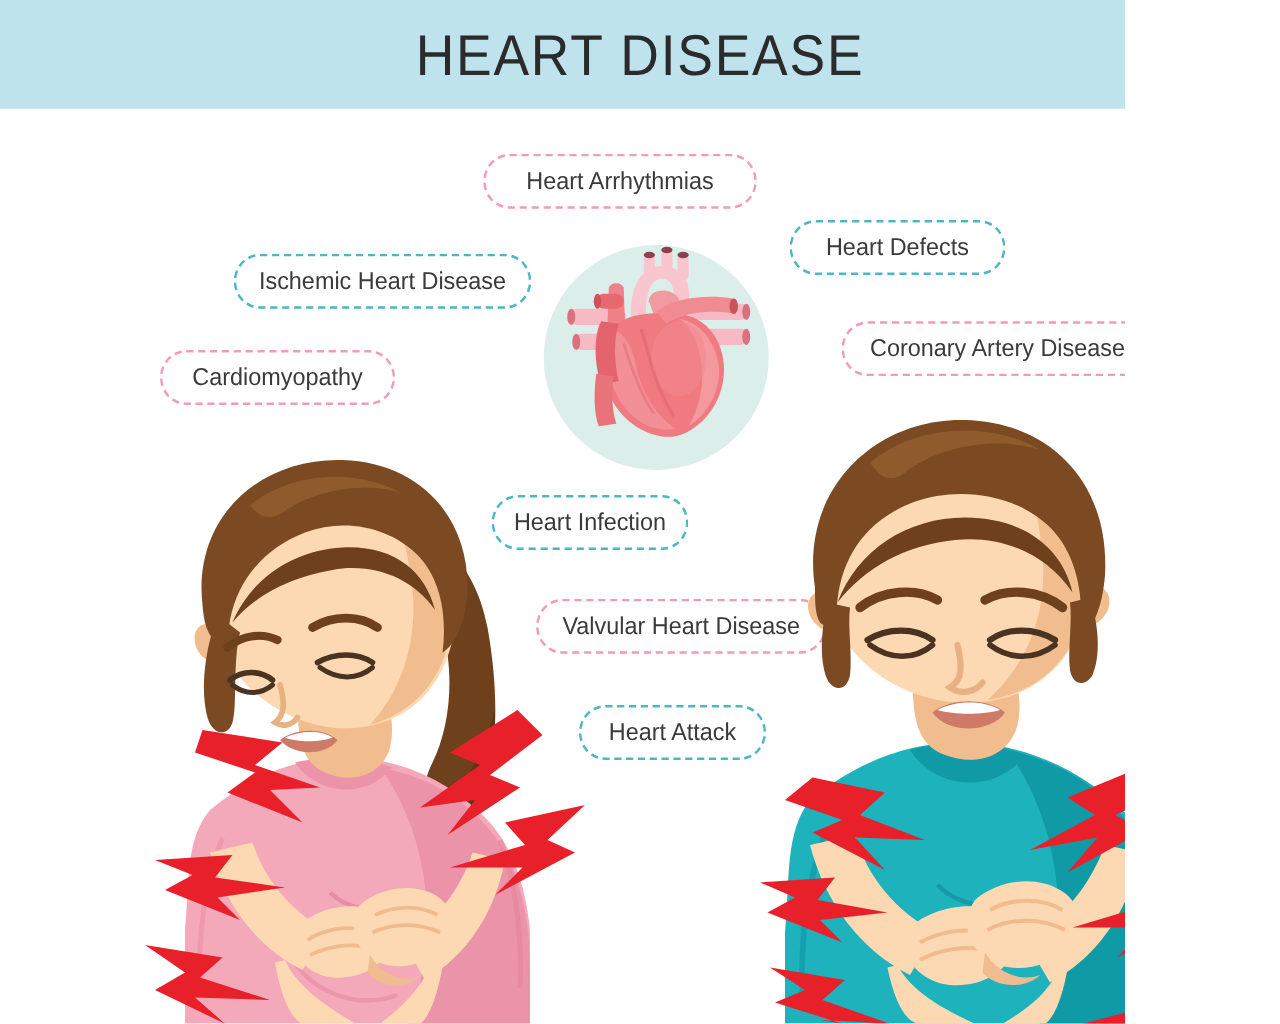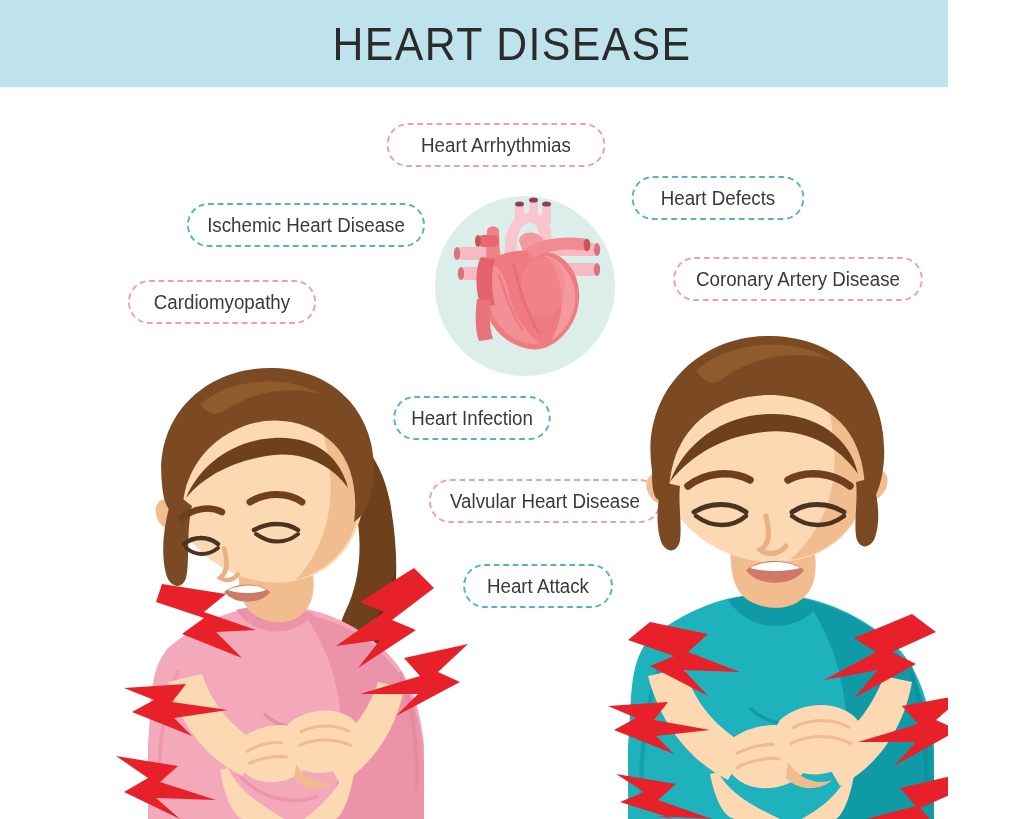--- a/index.html
+++ b/index.html
@@ -9,21 +9,20 @@
   }
   body {
     font-family: "Liberation Sans", sans-serif;
   }
   #canvas {
     position: relative;
     width: 900px;
     height: 819px;
     background: #ffffff;
     overflow: hidden;
-    padding-left: 48px;
   }
 
   
   #header-band {
     position: absolute;
     left: 0; top: 0;
     width: 1024px;
     height: 87px;
     background: #bfe3ec;
   }

